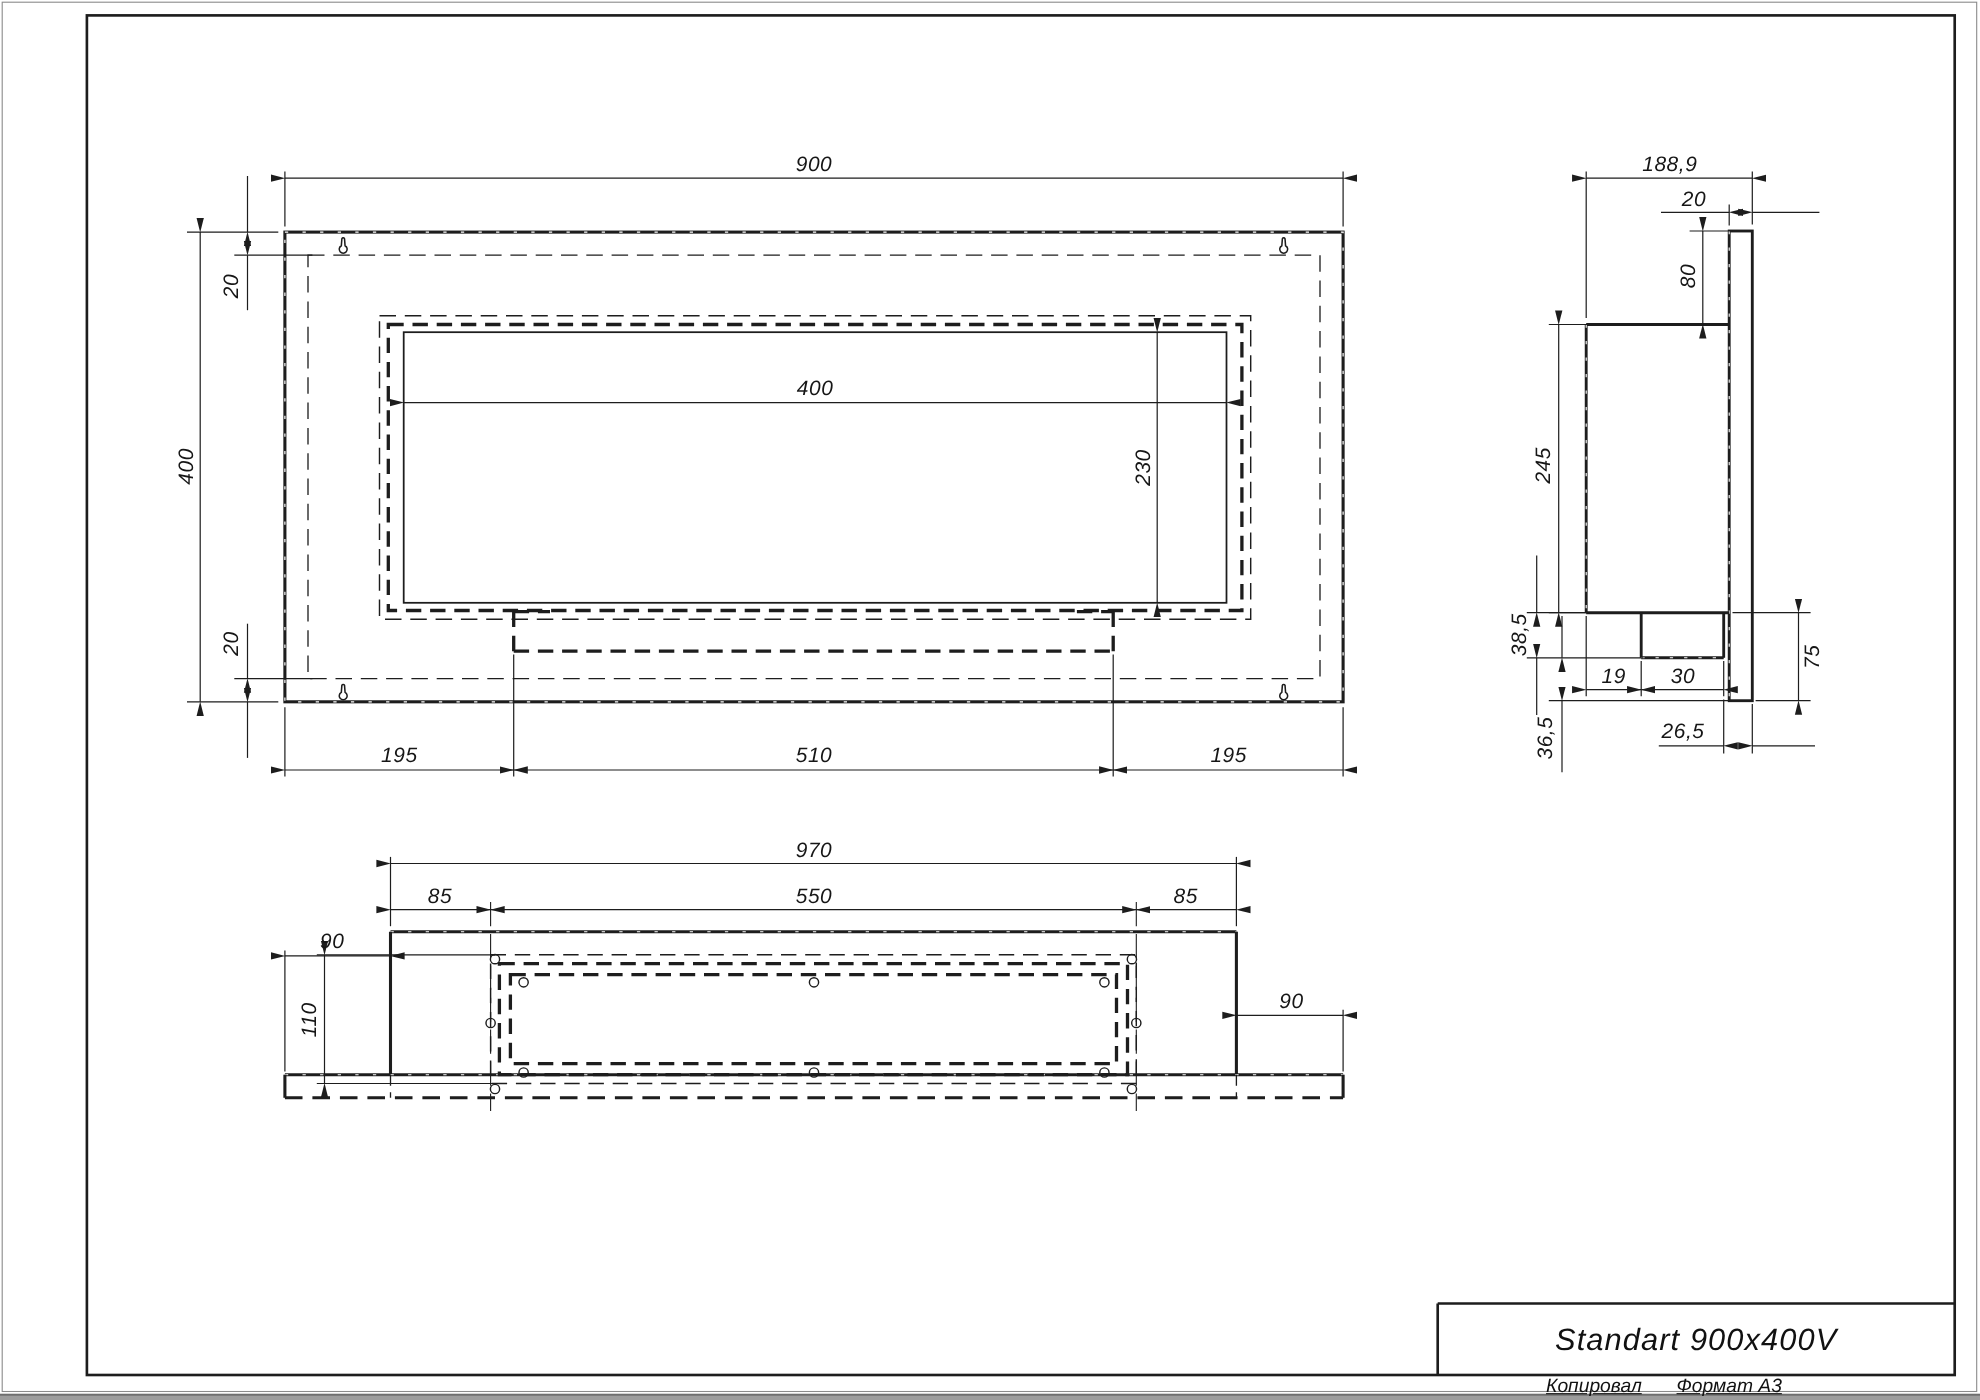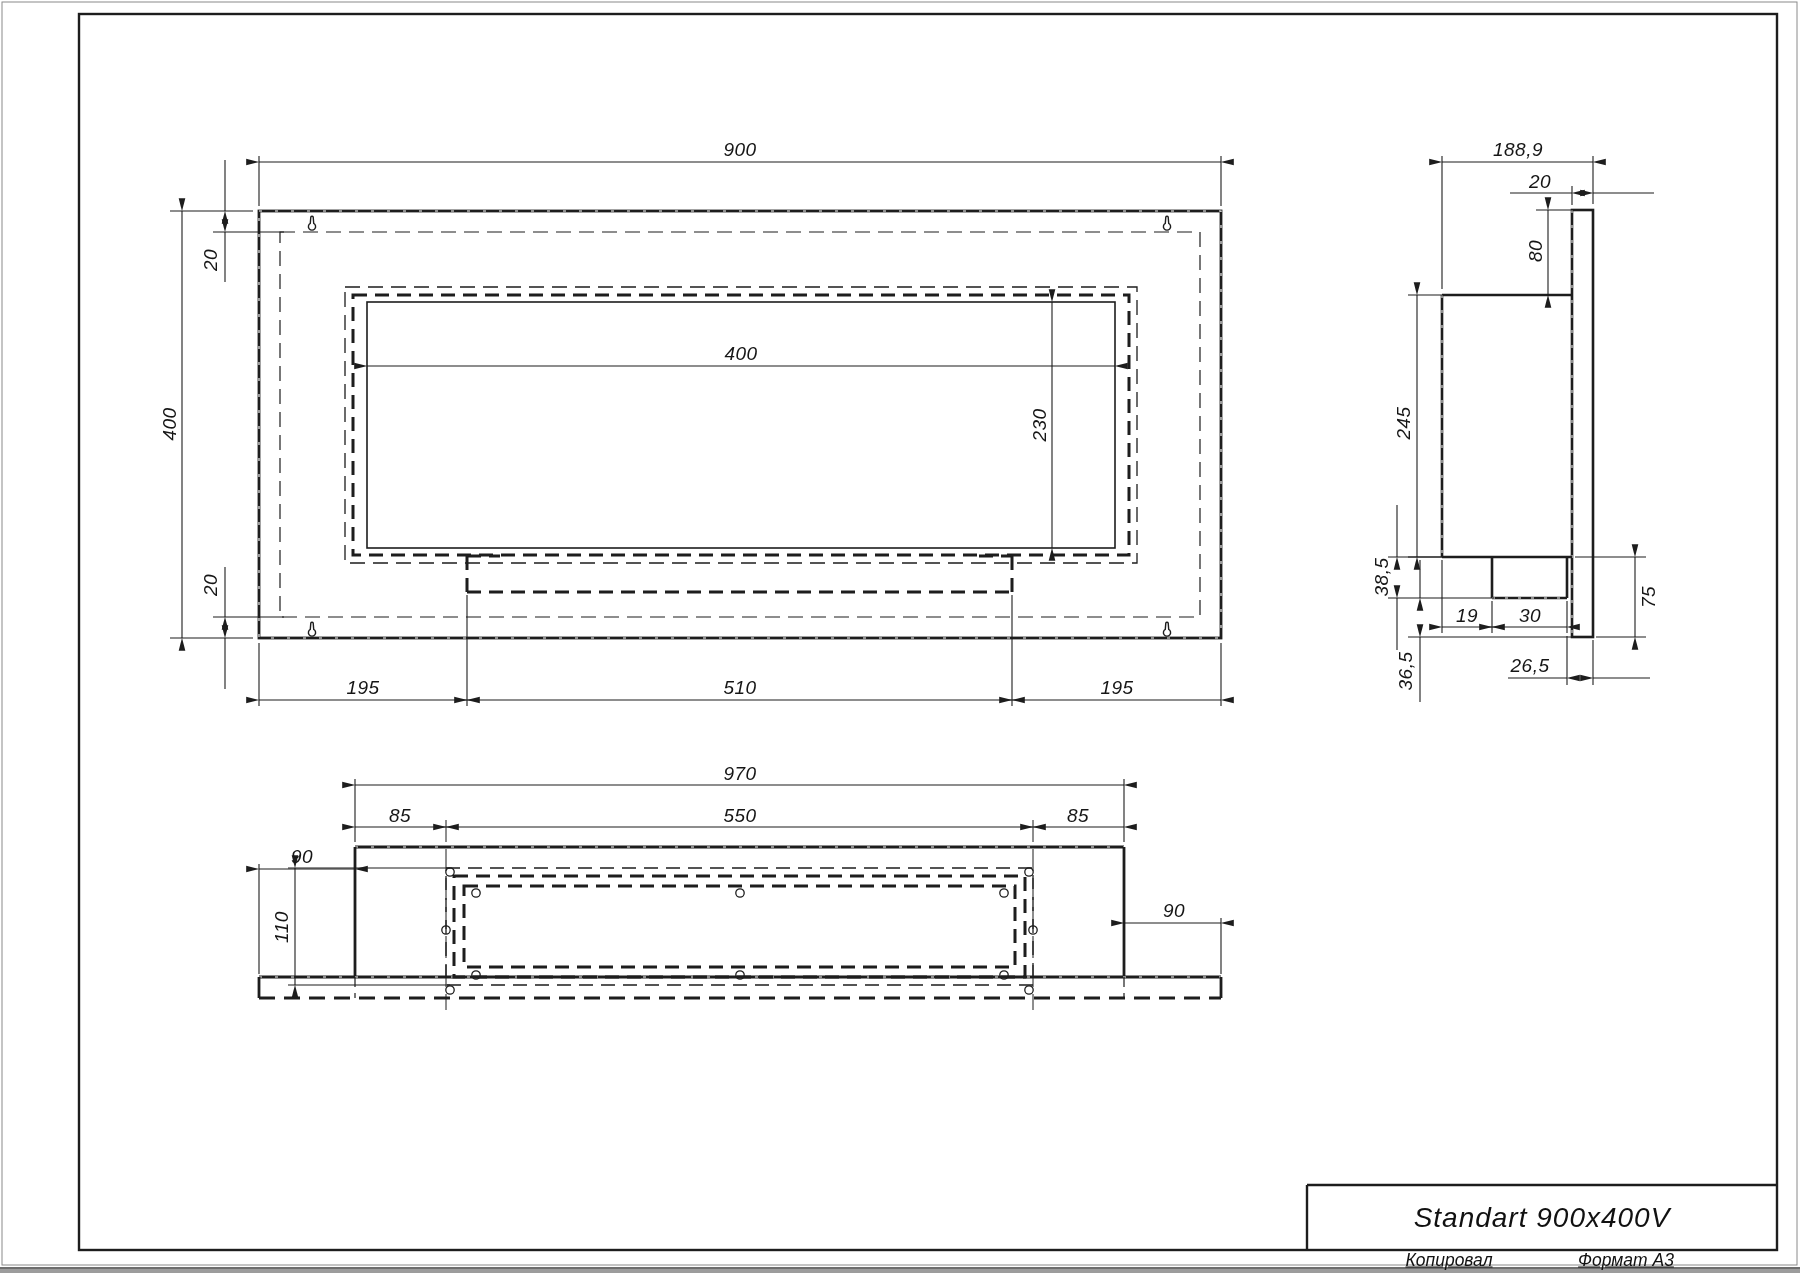--- a/index.html
+++ b/index.html
@@ -294,15 +294,15 @@
 <div class="dim" style="left:740px;top:774px">970</div>
 <div class="dim" style="left:400px;top:816px">85</div>
 <div class="dim" style="left:740px;top:816px">550</div>
 <div class="dim" style="left:1078px;top:816px">85</div>
 <div class="dim" style="left:302px;top:857px">90</div>
 <div class="dim" style="left:1174px;top:911px">90</div>
 <div class="dim vdim" style="left:282px;top:927px">110</div>
 
 <div class="title-text" style="left:1542px;top:1218px">Standart 900x400V</div>
 <div class="footer-text" style="left:1449px;top:1260px">Копировал</div>
-<div class="footer-text" style="left:1626px;top:1260px">Формат А3</div>
+<div class="footer-text" style="left:1572px;top:1260px">Формат А3</div>
 
 </div>
 
 </body></html>

